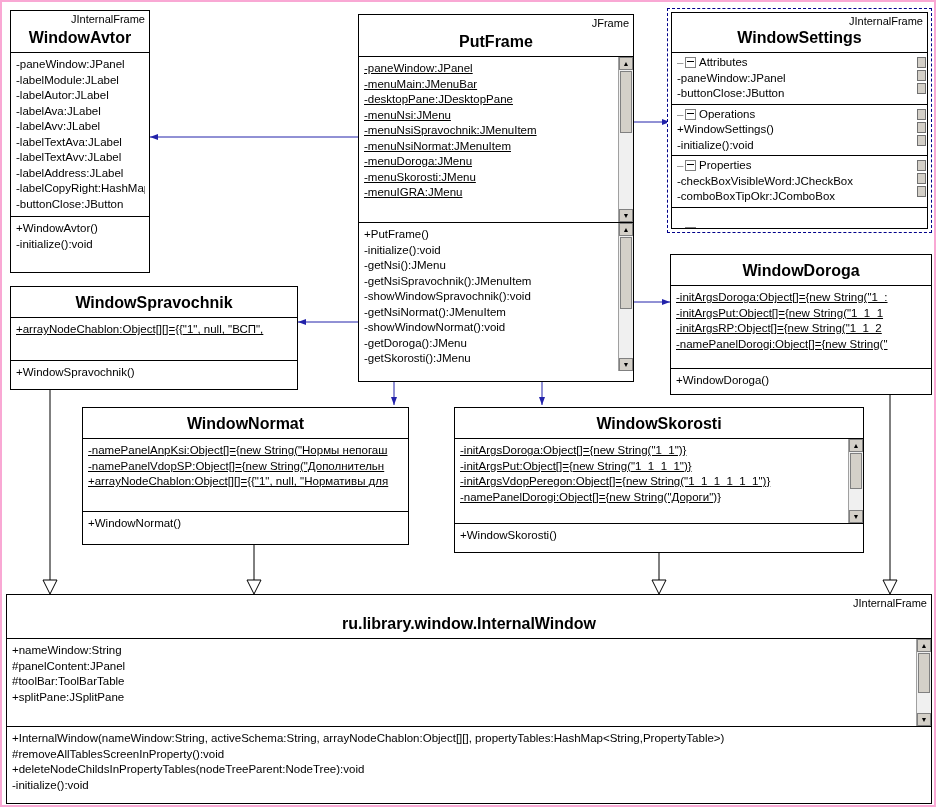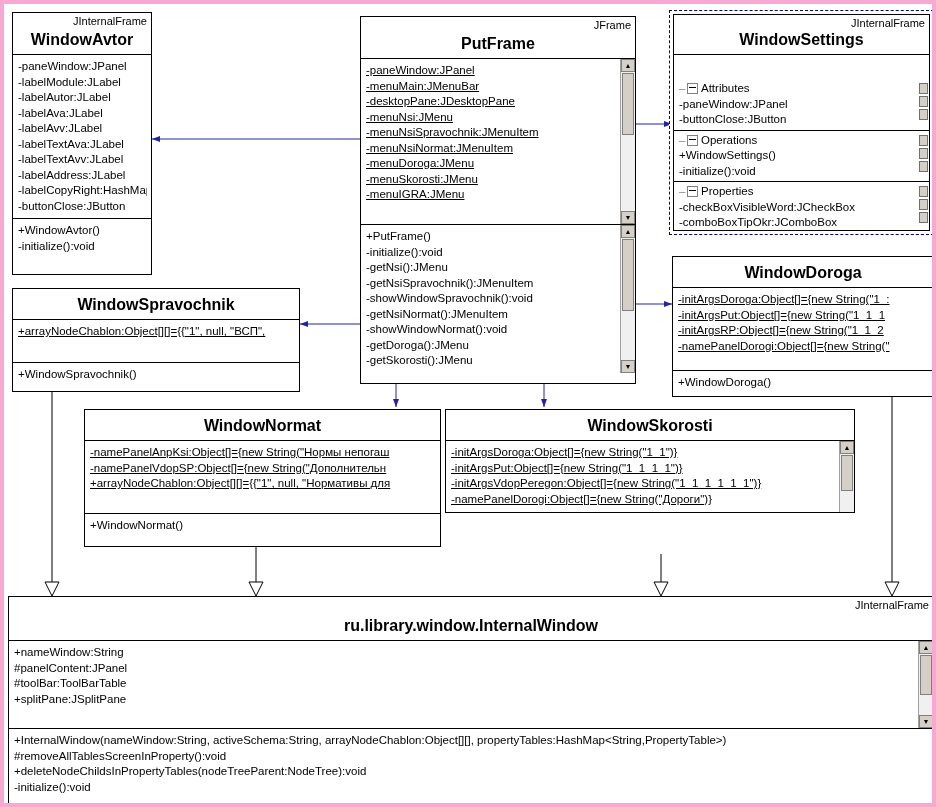--- a/index.html
+++ b/index.html
@@ -11,21 +11,21 @@
     font-family: "Liberation Sans", sans-serif;
     font-size: 11.5px;
     color: #000000;
   }
   #canvas {
     position: relative;
     width: 936px;
     height: 807px;
     overflow: hidden;
     background: #ffffff;
-    border: 4px solid #f9a8d4;
+    border: 2px solid #f9a8d4;
     box-sizing: border-box;
   }
   svg.edges {
     position: absolute;
     left: 0;
     top: 0;
     width: 936px;
     height: 807px;
     pointer-events: none;
   }
@@ -253,21 +253,21 @@
       </div>
     </div>
   </div>
 
   <div class="uml dashed-outer" style="left:665px; top:6px; width:265px; height:225px;">
     <div class="inner">
       <div class="stereo">JInternalFrame</div>
       <div class="cls-title short">WindowSettings</div>
       <div class="sep"></div>
 
-      <div class="compartment" style="padding:2px 4px 2px 5px;margin-top:24px;">
+      <div class="compartment" style="padding:2px 4px 2px 5px;">
         <div class="tree-row">
           <span class="tree-dash">–</span><span class="tree-toggle"></span><span>Attributes</span>
         </div>
         <div class="row">-paneWindow:JPanel</div>
         <div class="row">-buttonClose:JButton</div>
         <div class="tiny-sb" style="top:4px;"></div>
         <div class="tiny-sb" style="top:17px;"></div>
         <div class="tiny-sb" style="top:30px;"></div>
       </div>
       <div class="sep"></div>
@@ -326,35 +326,35 @@
       <div class="row u">-initArgsPut:Object[]={new String("1_1_1</div>
       <div class="row u">-initArgsRP:Object[]={new String("1_1_2</div>
       <div class="row u">-namePanelDorogi:Object[]={new String("</div>
     </div>
     <div class="sep"></div>
     <div class="compartment">
       <div class="row">+WindowDoroga()</div>
     </div>
   </div>
 
-  <div class="uml" style="left:80px; top:405px; width:357px; height:138px;">
+  <div class="uml" style="left:80px; top:405px; width:327px; height:138px;">
     <div class="cls-title short" style="padding-top:7px;">WindowNormat</div>
     <div class="sep"></div>
     <div class="compartment" style="height:64px;">
       <div class="row u">-namePanelAnpKsi:Object[]={new String("Нормы непогаш</div>
       <div class="row u">-namePanelVdopSP:Object[]={new String("Дополнительн</div>
       <div class="row u">+arrayNodeChablon:Object[][]={{"1", null, "Нормативы для</div>
     </div>
     <div class="sep"></div>
     <div class="compartment">
       <div class="row">+WindowNormat()</div>
     </div>
   </div>
 
-  <div class="uml" style="left:441px; top:405px; width:410px; height:104px;">
+  <div class="uml" style="left:452px; top:405px; width:410px; height:146px;">
     <div class="cls-title short" style="padding-top:7px;">WindowSkorosti</div>
     <div class="sep"></div>
     <div class="compartment" style="height:76px;">
       <div class="row u">-initArgsDoroga:Object[]={new String("1_1")}</div>
       <div class="row u">-initArgsPut:Object[]={new String("1_1_1_1")}</div>
       <div class="row u">-initArgsVdopPeregon:Object[]={new String("1_1_1_1_1_1")}</div>
       <div class="row u">-namePanelDorogi:Object[]={new String("Дороги")}</div>
       <div class="scroll-v">
         <div class="arr top">▲</div>
         <div class="thumb" style="top:14px; height:34px;"></div>

